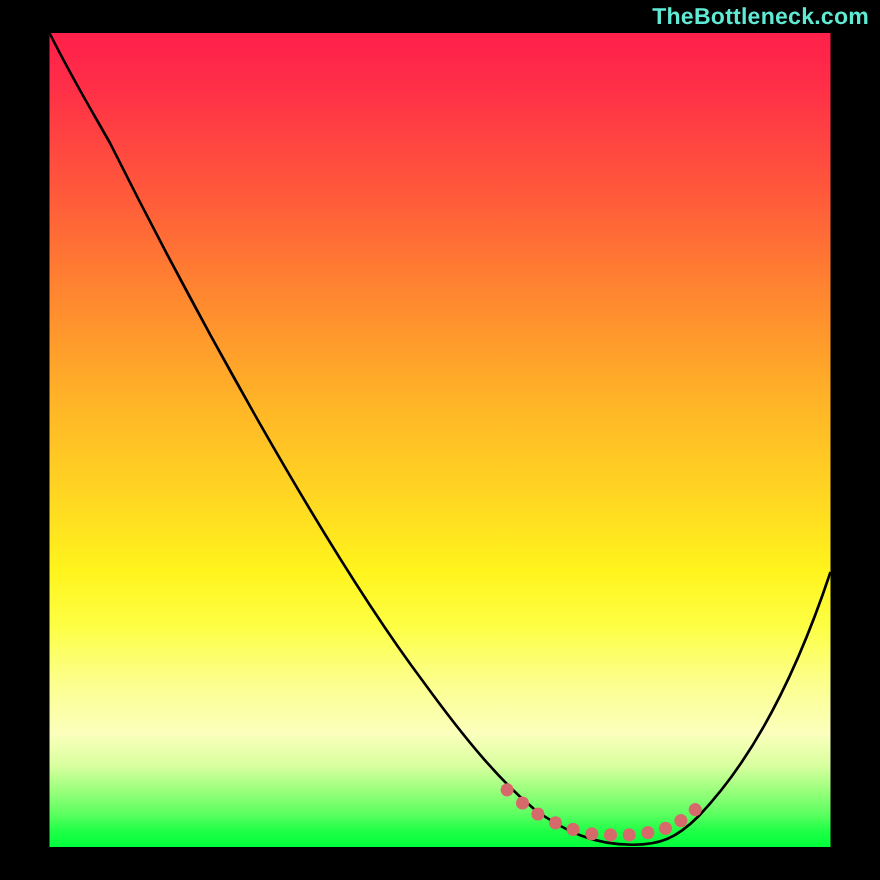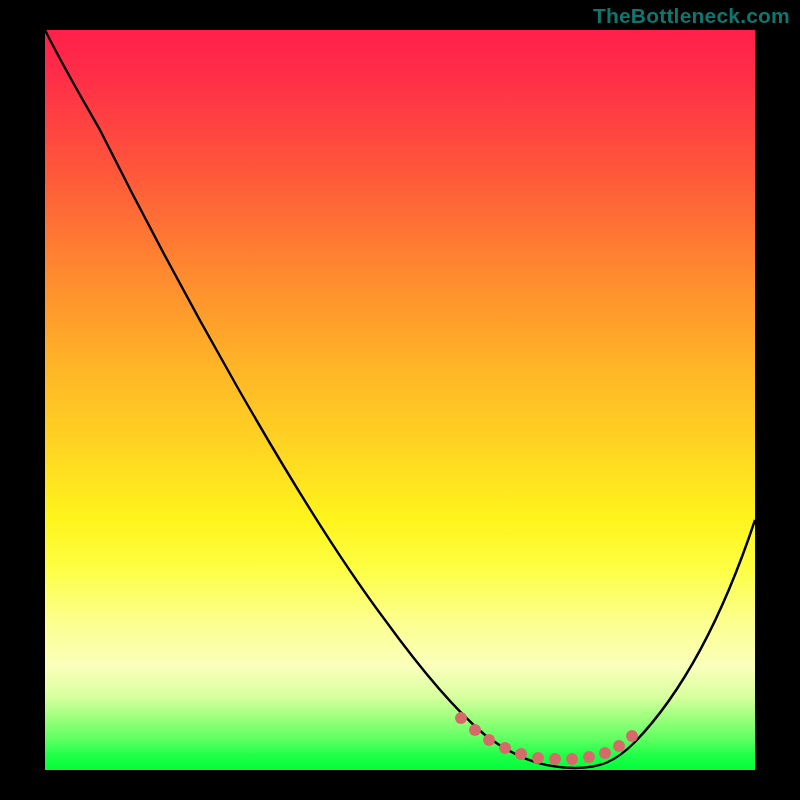--- a/index.html
+++ b/index.html
@@ -14,21 +14,21 @@
   .frame {
     position: relative;
     width: 800px;
     height: 800px;
     background: #000;
   }
   .watermark {
     position: absolute;
     top: 4px;
     right: 10px;
-    color: #0f766e;
+    color: #5eead4;
     font-size: 21px;
     font-weight: bold;
     letter-spacing: 0.2px;
     z-index: 10;
     text-align: center;
   }
   .plot-area {
     position: absolute;
     left: 45px;
     top: 30px;

